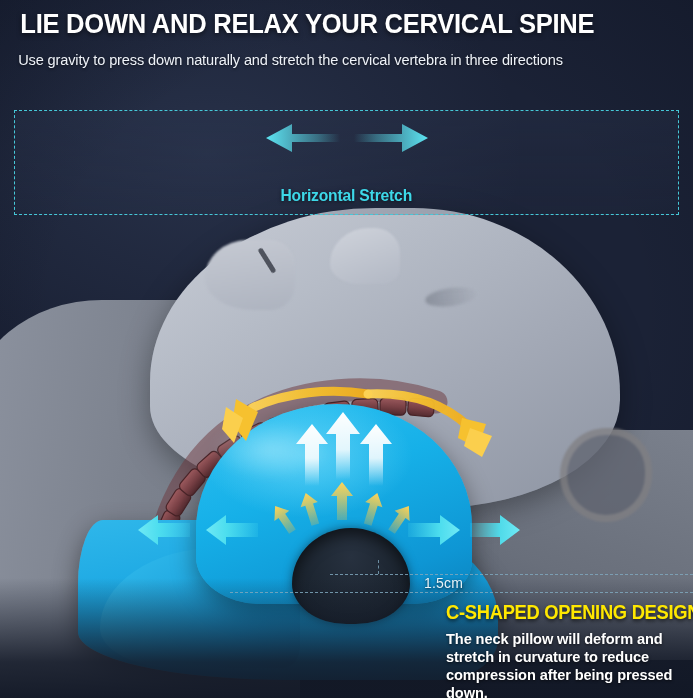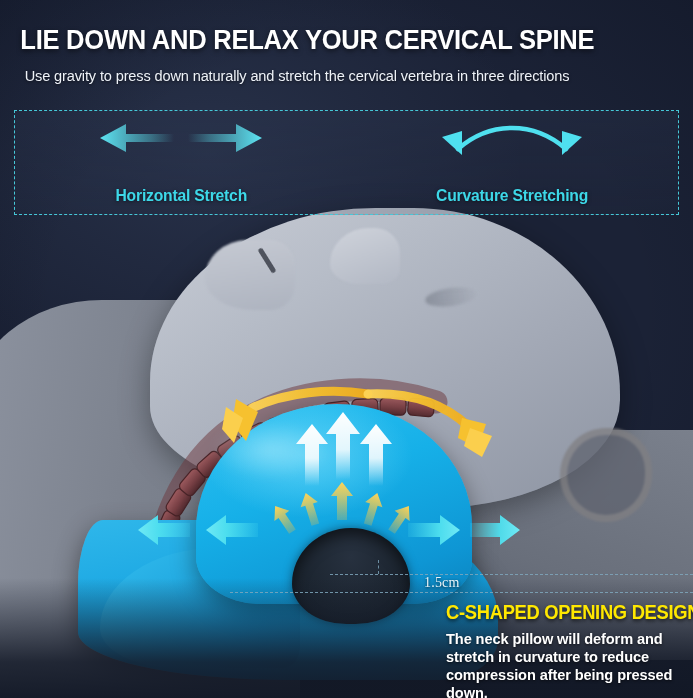--- a/index.html
+++ b/index.html
@@ -12,21 +12,21 @@
   }
   
   .sheen{position:absolute;inset:0;
     background:radial-gradient(ellipse 70% 50% at 30% 22%, rgba(90,110,150,.20), transparent 65%);
     pointer-events:none;}
   .vignette{position:absolute;inset:0;
     background:radial-gradient(ellipse 95% 85% at 50% 45%, transparent 45%, rgba(8,12,24,.55) 100%);
     pointer-events:none;}
 
   
-  .header{position:absolute;left:0;top:16px;width:581px;text-align:right;z-index:30;}
+  .header{position:absolute;left:0;top:0;width:581px;text-align:center;z-index:30;}
   .title{
     margin:0;padding-top:8px;color:#ffffff;
     font-family:"Liberation Sans",sans-serif;
     font-weight:700;font-size:27.5px;letter-spacing:-0.3px;
     transform:scaleX(.93);transform-origin:center;
     text-shadow:0 2px 5px rgba(0,0,0,.55);
     white-space:nowrap;
   }
   .subtitle{
     margin:0;padding-top:11px;color:#eef2f8;
@@ -143,21 +143,20 @@
     position:absolute;height:0;border-top:1.5px dashed #7fa7bd;z-index:22;opacity:.85;
   }
   .meas-top{left:330px;top:574px;width:363px;}
   .meas-bottom{left:230px;top:592px;width:463px;}
   .meas-tick{position:absolute;left:378px;top:560px;width:0;height:14px;
     border-left:1.4px dashed #7fa7bd;z-index:22;opacity:.8;}
   .meas-label{
     position:absolute;left:424px;top:575px;z-index:24;
     color:#e8f3f8;font-size:14px;font-weight:400;letter-spacing:.2px;
     text-shadow:0 1px 3px rgba(0,0,0,.7);
-    font-family:Liberation Serif, serif;
   }
 
   
   .callout{position:absolute;left:446px;top:601px;width:252px;z-index:26;}
   .callout-title{
     margin:0;color:#ffe800;font-size:19.5px;font-weight:700;letter-spacing:-0.3px;
     transform:scaleX(.94);transform-origin:left center;
     text-shadow:0 2px 4px rgba(0,0,0,.65);white-space:nowrap;
   }
   .callout-body{
@@ -329,30 +328,20 @@
               <stop offset="100%" stop-color="#5de4f2" stop-opacity="0"></stop>
             </linearGradient>
           </defs>
           <path d="M78,18 L30,18 L30,8 L4,22 L30,36 L30,26 L78,26 Z" fill="url(#fbL)"></path>
           <path d="M92,18 L140,18 L140,8 L166,22 L140,36 L140,26 L92,26 Z" fill="url(#fbR)"></path>
         </svg>
       </div>
       <div class="feature-label">Horizontal Stretch</div>
     </div>
 
-    <div class="feature-cell">
-      <div class="feature-art">
-        <svg width="160" height="46" viewBox="0 0 160 46">
-          <path d="M26,34 C58,6 102,6 134,34" stroke="#4fe0ef" stroke-width="4.5" fill="none" stroke-linecap="round"></path>
-          <path d="M30,16 L10,22 L30,40 Z" fill="#4fe0ef"></path>
-          <path d="M130,16 L150,22 L130,40 Z" fill="#4fe0ef"></path>
-        </svg>
-      </div>
-      <div class="feature-label">Curvature Stretching</div>
-    </div>
 
 
   </div>
 
   <div class="callout">
     <div class="callout-title">C-SHAPED OPENING DESIGN</div>
     <div class="callout-body">The neck pillow will deform and stretch in curvature to reduce compression after being pressed down.</div>
   </div>
 
   <div class="vignette"></div>

